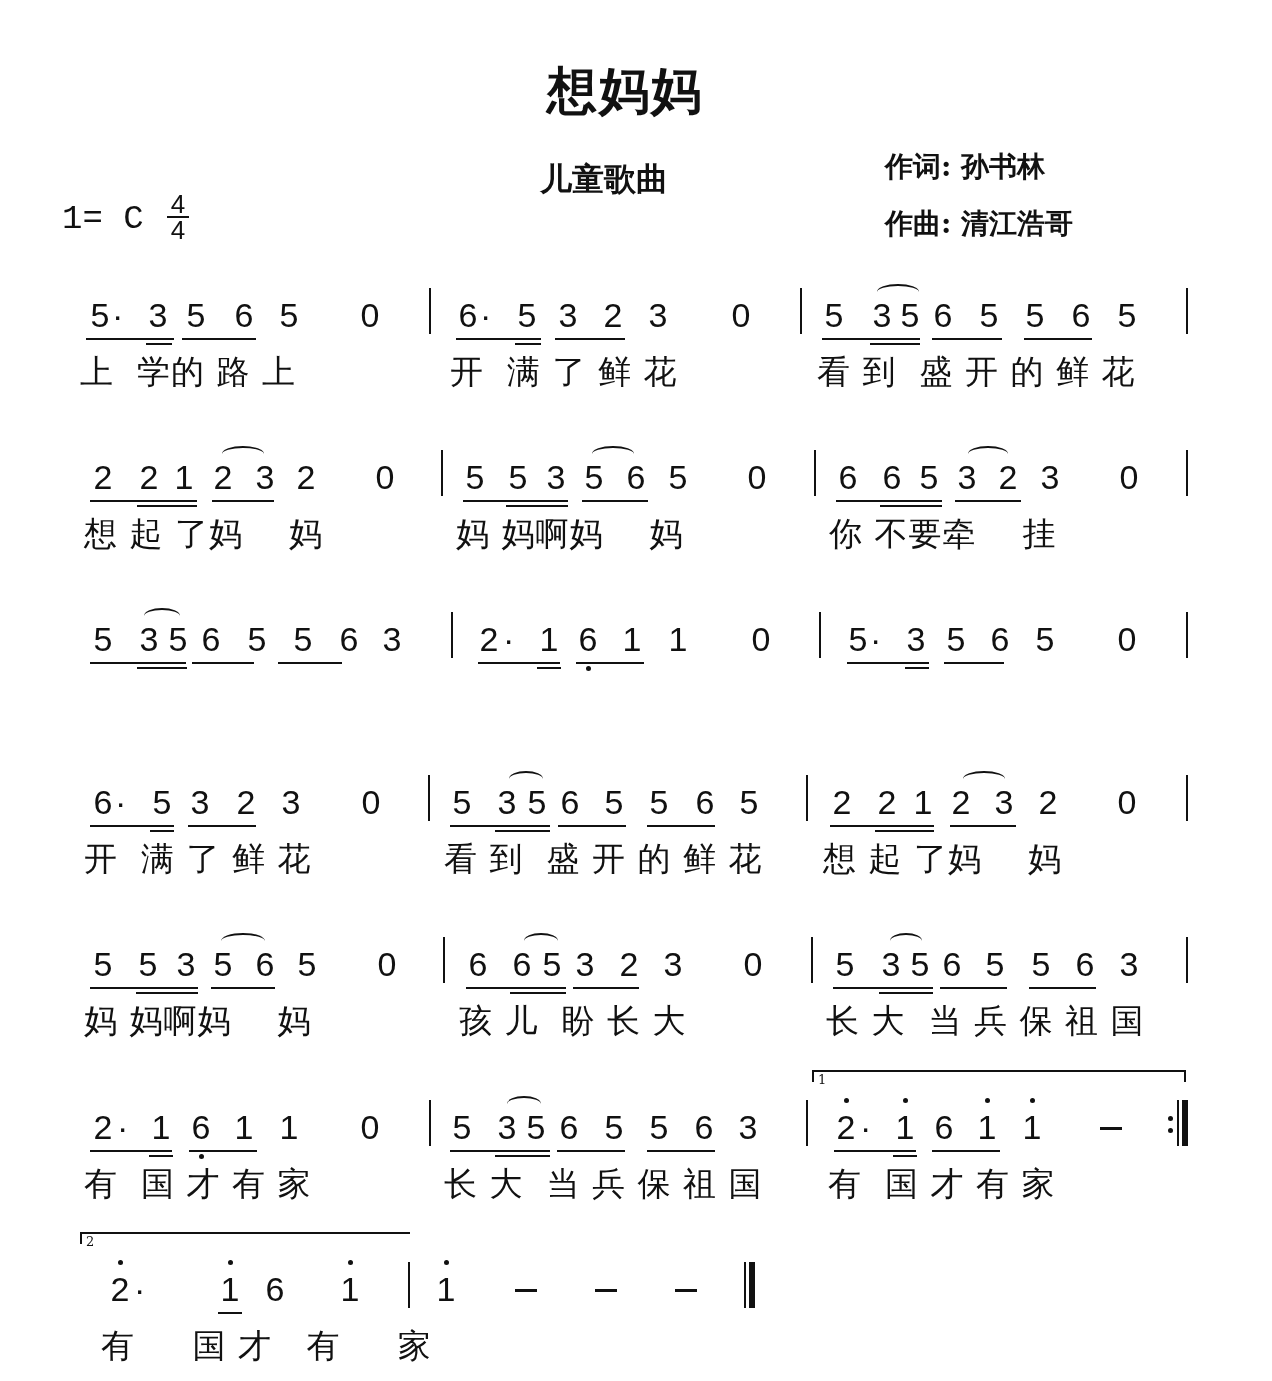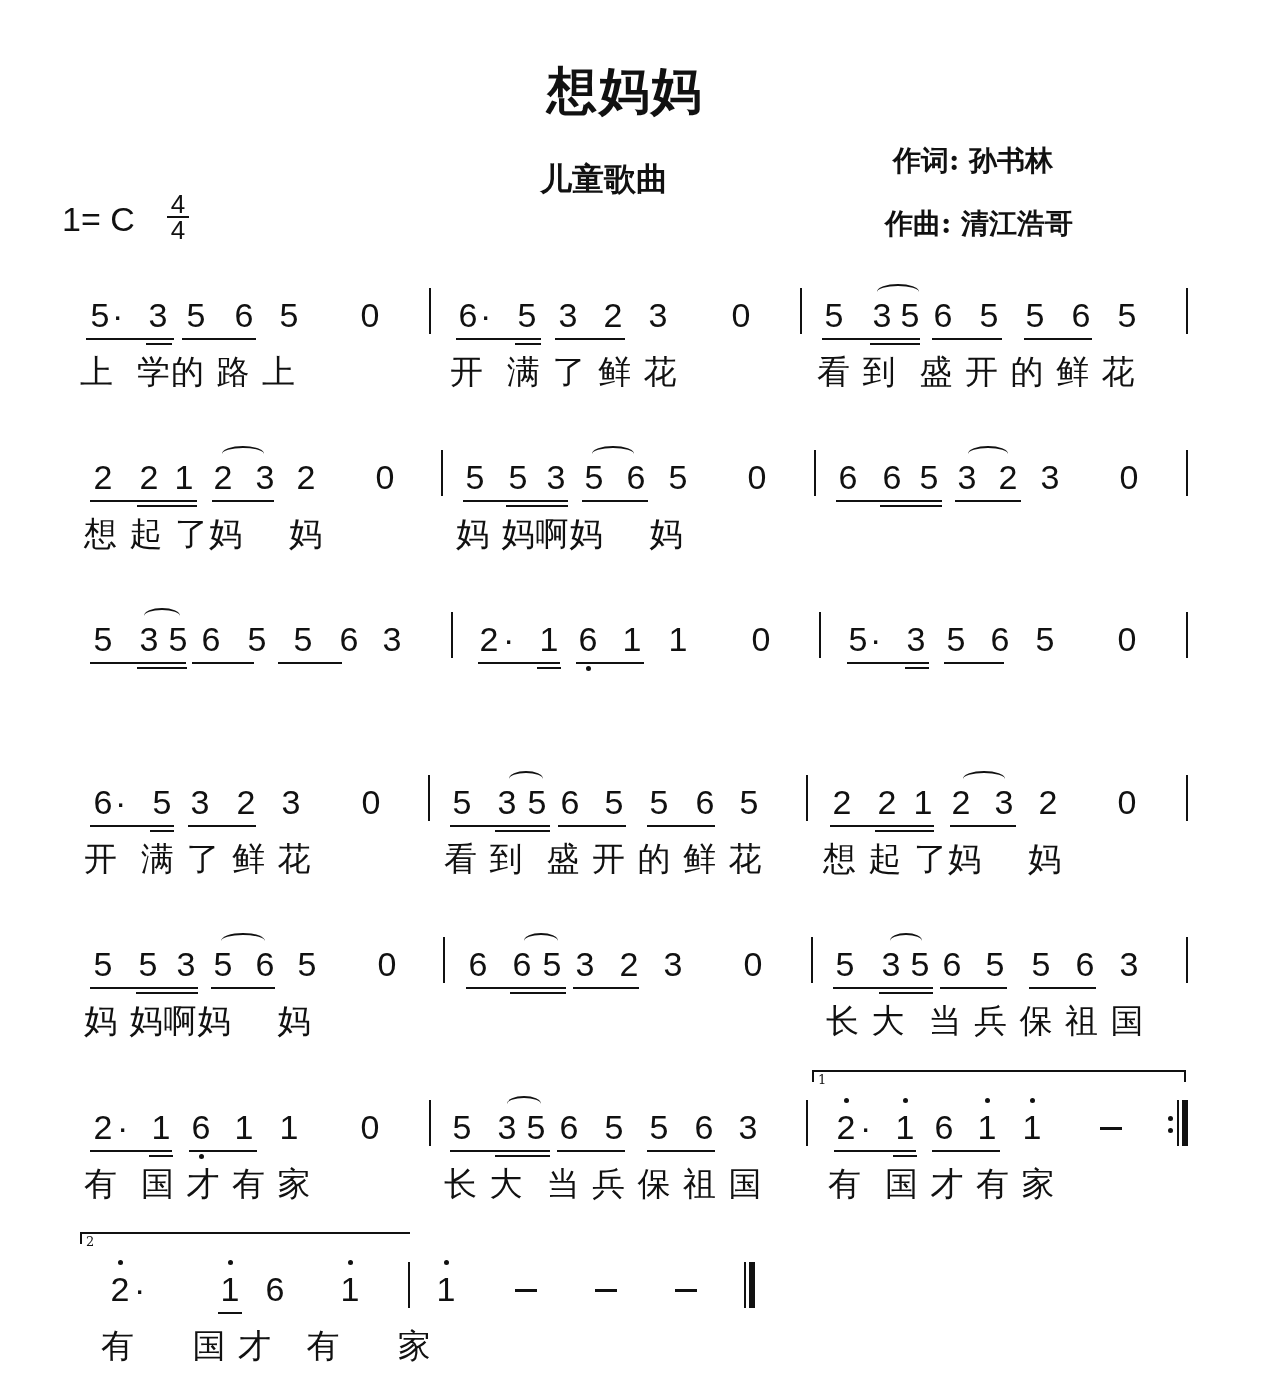--- a/index.html
+++ b/index.html
@@ -5,21 +5,21 @@
   html,body{margin:0;padding:0;background:#ffffff;}
   body{width:1272px;height:1381px;position:relative;overflow:hidden;
        font-family:"DejaVu Sans","Liberation Sans",sans-serif;color:#111;}
   .title{position:absolute;left:0;width:1250px;top:58px;text-align:center;
          font-size:50px;font-weight:bold;letter-spacing:2px;}
   .subtitle{position:absolute;left:540px;top:158px;font-size:32px;font-weight:bold;
             font-family:"DejaVu Serif","Liberation Serif",serif;}
   .credit{position:absolute;left:885px;font-size:28px;font-weight:bold;
           font-family:"DejaVu Serif","Liberation Serif",serif;}
   .key{position:absolute;left:62px;top:200px;font-size:34px;
-       font-family:Liberation Sans, sans-serif;}
+       font-family:Liberation Mono, monospace;}
   .timesig{position:absolute;left:165px;top:192px;width:26px;text-align:center;
            font-size:26px;line-height:24px;font-family:"Liberation Sans",sans-serif;}
   .timesig .line{display:block;border-top:2px solid #111;margin:0 2px;}
   .system{position:absolute;left:0;width:1272px;height:140px;}
   .note{position:absolute;font-size:34px;line-height:34px;width:24px;text-align:center;
         font-family:"Liberation Sans",sans-serif;top:0;}
   .dot-hi{position:absolute;left:10px;top:-12px;width:5px;height:5px;border-radius:50%;background:#111;}
   .dot-lo{position:absolute;left:10px;top:44px;width:5px;height:5px;border-radius:50%;background:#111;}
   .aug{position:absolute;font-size:34px;line-height:34px;top:0;font-family:"Liberation Sans",sans-serif;}
   .uline{position:absolute;height:2px;background:#111;}
@@ -30,21 +30,21 @@
   .volta{position:absolute;border-top:2px solid #111;border-left:2px solid #111;height:10px;}
   .volta-r{border-right:2px solid #111;}
   .volta-num{position:absolute;font-size:13px;font-family:"DejaVu Serif",serif;}
   .rdot{position:absolute;width:5px;height:5px;border-radius:50%;background:#111;}
 </style>
 </head>
 <body>
 
 <div class="title">想妈妈</div>
 <div class="subtitle">儿童歌曲</div>
-<div class="credit" style="top:142px;margin-left:8px;">作词: 孙书林</div>
+<div class="credit" style="top:148px;">作词: 孙书林</div>
 <div class="credit" style="top:205px;">作曲: 清江浩哥</div>
 <div class="key">1= C</div>
 <div class="timesig">
   <span style="display:block">4</span>
   <span class="line"></span>
   <span style="display:block">4</span>
 </div>
 
 <div id="score">
     <div class="system" style="top: 298px;">
@@ -120,20 +120,21 @@
       <div class="uline" style="left: 880px; width: 62px; top: 45px;"></div>
       <div class="uline" style="left: 955px; width: 66px; top: 40px;"></div>
       <div class="bar" style="left: 441px;"></div>
       <div class="bar" style="left: 814px;"></div>
       <div class="bar" style="left: 1186px;"></div>
       <div class="slur" style="left: 222px; width: 42px; top: -14px;"></div>
       <div class="slur" style="left: 592px; width: 42px; top: -14px;"></div>
       <div class="slur" style="left: 968px; width: 40px; top: -14px;"></div>
       <div class="lyric" style="left: 84px;">想 起 了妈    妈</div>
       <div class="lyric" style="left: 456px;">妈 妈啊妈    妈</div>
+      <div class="lyric" style="left: 829px;">你 不要牵    挂</div>
     </div>
     <div class="system" style="top: 622px;">
       <div class="note" style="left: 91px;">5</div>
       <div class="note" style="left: 137px;">3</div>
       <div class="note" style="left: 166px;">5</div>
       <div class="note" style="left: 199px;">6</div>
       <div class="note" style="left: 245px;">5</div>
       <div class="note" style="left: 291px;">5</div>
       <div class="note" style="left: 337px;">6</div>
       <div class="note" style="left: 380px;">3</div>
@@ -241,20 +242,21 @@
       <div class="uline" style="left: 879px; width: 54px; top: 45px;"></div>
       <div class="uline" style="left: 940px; width: 67px; top: 40px;"></div>
       <div class="uline" style="left: 1029px; width: 67px; top: 40px;"></div>
       <div class="bar" style="left: 443px;"></div>
       <div class="bar" style="left: 811px;"></div>
       <div class="bar" style="left: 1186px;"></div>
       <div class="slur" style="left: 221px; width: 44px; top: -14px;"></div>
       <div class="slur" style="left: 524px; width: 34px; top: -14px;"></div>
       <div class="slur" style="left: 890px; width: 32px; top: -14px;"></div>
       <div class="lyric" style="left: 84px;">妈 妈啊妈    妈</div>
+      <div class="lyric" style="left: 459px;">孩 儿  盼 长 大</div>
       <div class="lyric" style="left: 826px;">长 大  当 兵 保 祖 国</div>
     </div>
     <div class="system" style="top: 1110px;">
       <div class="note" style="left: 91px;">2</div>
       <div class="note" style="left: 149px;">1</div>
       <div class="note" style="left: 189px;">6<span class="dot-lo"></span></div>
       <div class="note" style="left: 232px;">1</div>
       <div class="note" style="left: 277px;">1</div>
       <div class="note" style="left: 358px;">0</div>
       <div class="note" style="left: 450px;">5</div>

